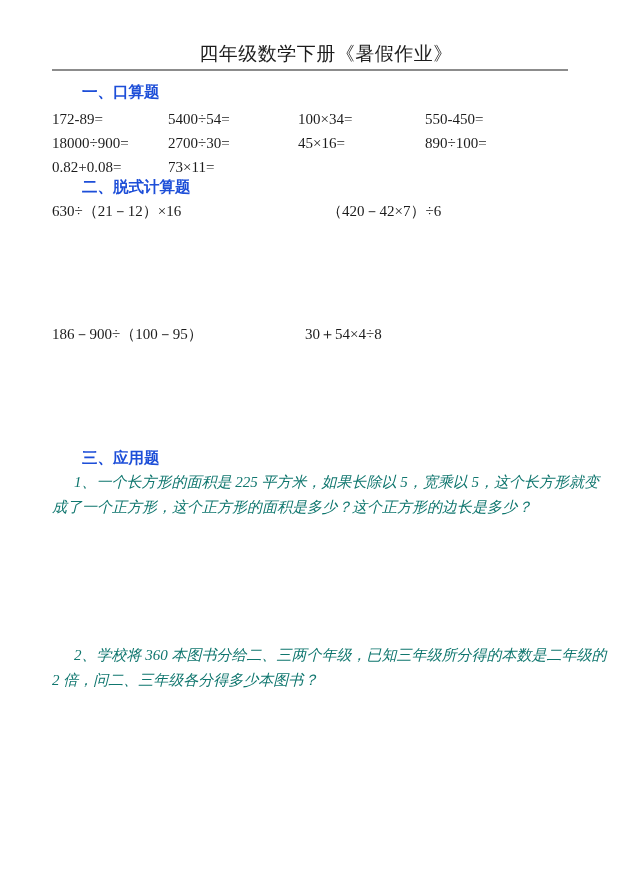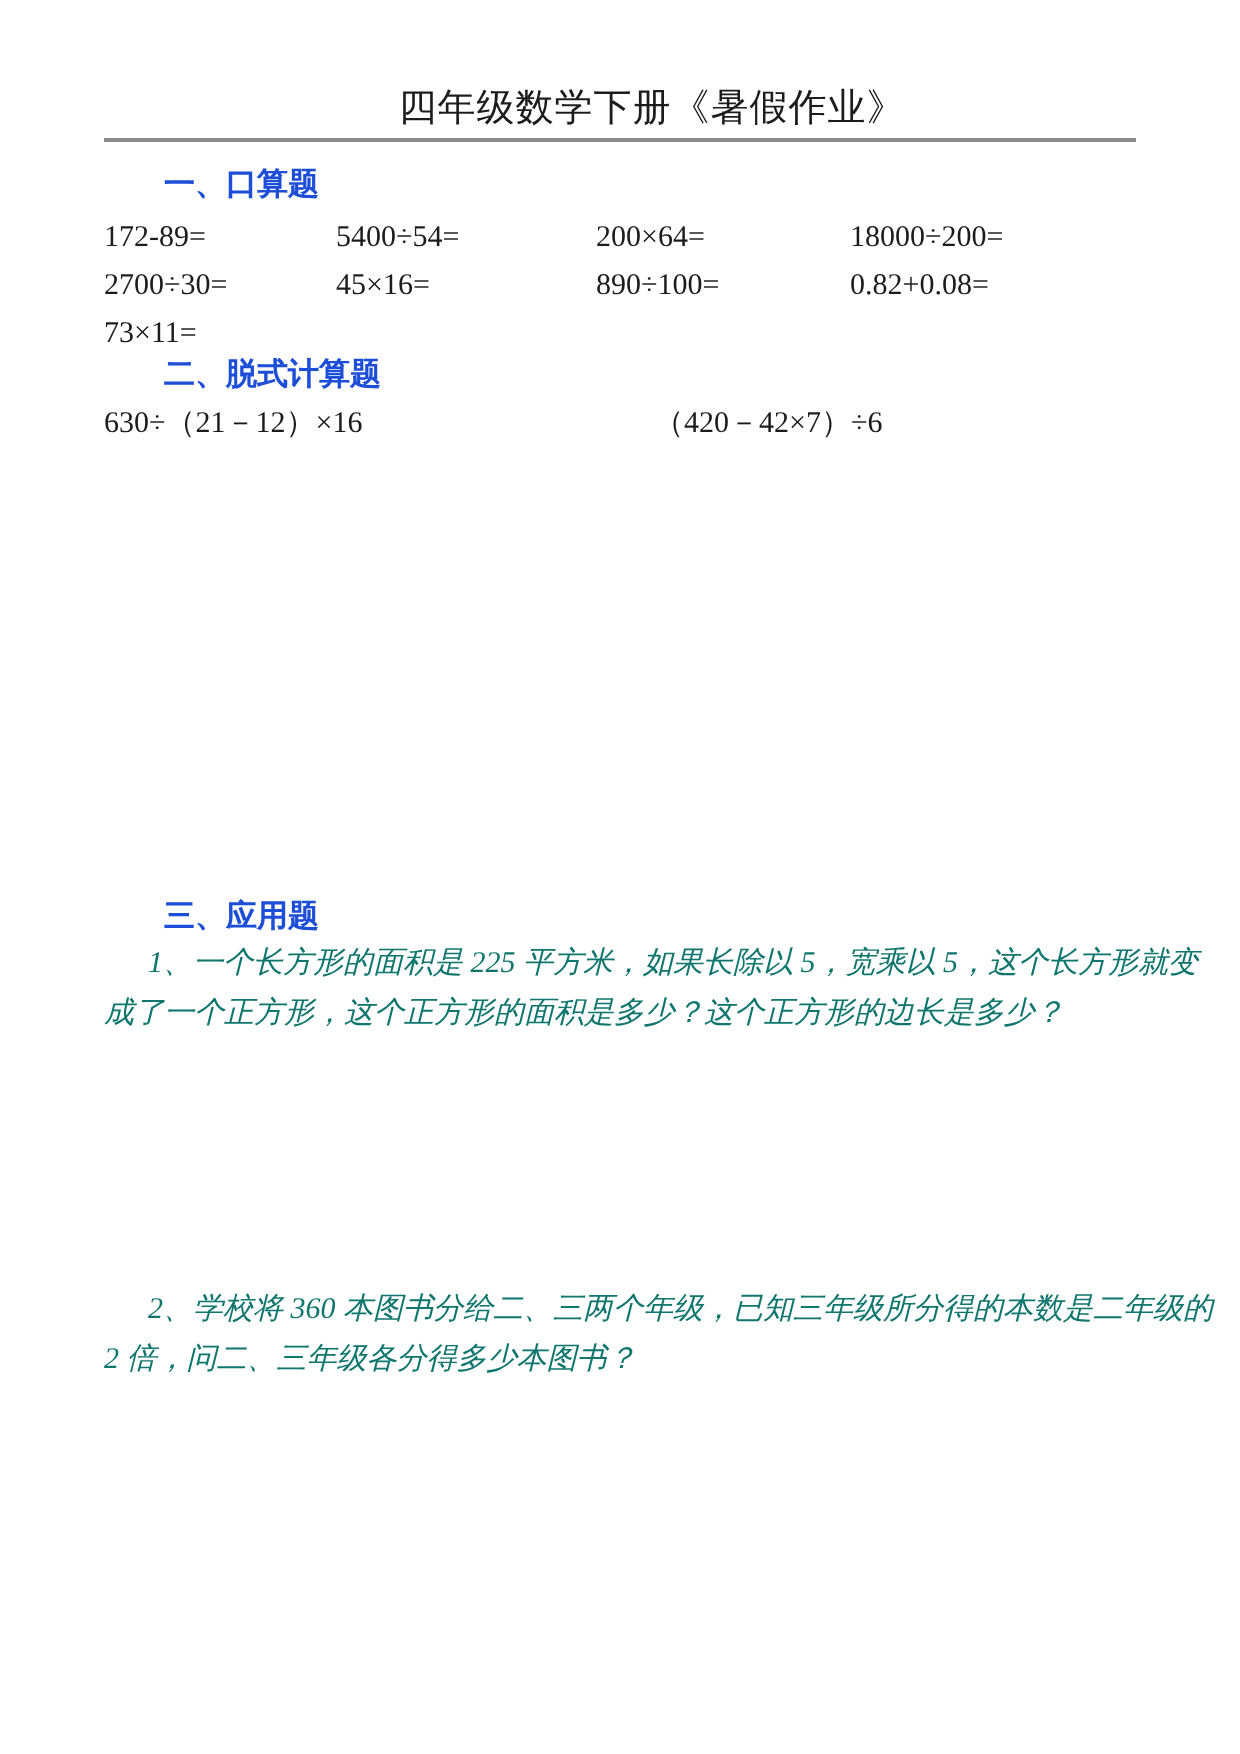--- a/index.html
+++ b/index.html
@@ -95,33 +95,38 @@
 
 <div class="page">
 
   <div class="title">四年级数学下册《暑假作业》</div>
   <div class="rule"></div>
 
   <div class="heading h-oral">一、口算题</div>
   <div class="oral-grid">
     <span>172-89=</span>
     <span>5400÷54=</span>
-    <span>200×64=</span>
-    <span>18000÷200=</span>
+    <span>100×34=</span>
+    <span>550-450=</span>
+    <span>18000÷900=</span>
     <span>2700÷30=</span>
     <span>45×16=</span>
     <span>890÷100=</span>
     <span>0.82+0.08=</span>
     <span>73×11=</span>
   </div>
 
   <div class="heading h-step">二、脱式计算题</div>
   <div class="step-row step-row-a">
     <span class="step-expr expr-left">630÷（21－12）×16</span>
     <span class="step-expr expr-right">（420－42×7）÷6</span>
+  </div>
+  <div class="step-row step-row-b">
+    <span class="step-expr expr-left">186－900÷（100－95）</span>
+    <span class="step-expr expr-right">30＋54×4÷8</span>
   </div>
 
   <div class="heading h-app">三、应用题</div>
   <div class="problem problem-1">
     <div class="first-line">1、一个长方形的面积是 225 平方米，如果长除以 5，宽乘以 5，这个长方形就变</div>
     <div>成了一个正方形，这个正方形的面积是多少？这个正方形的边长是多少？</div>
   </div>
   <div class="problem problem-2">
     <div class="first-line">2、学校将 360 本图书分给二、三两个年级，已知三年级所分得的本数是二年级的</div>
     <div>2 倍，问二、三年级各分得多少本图书？</div>

